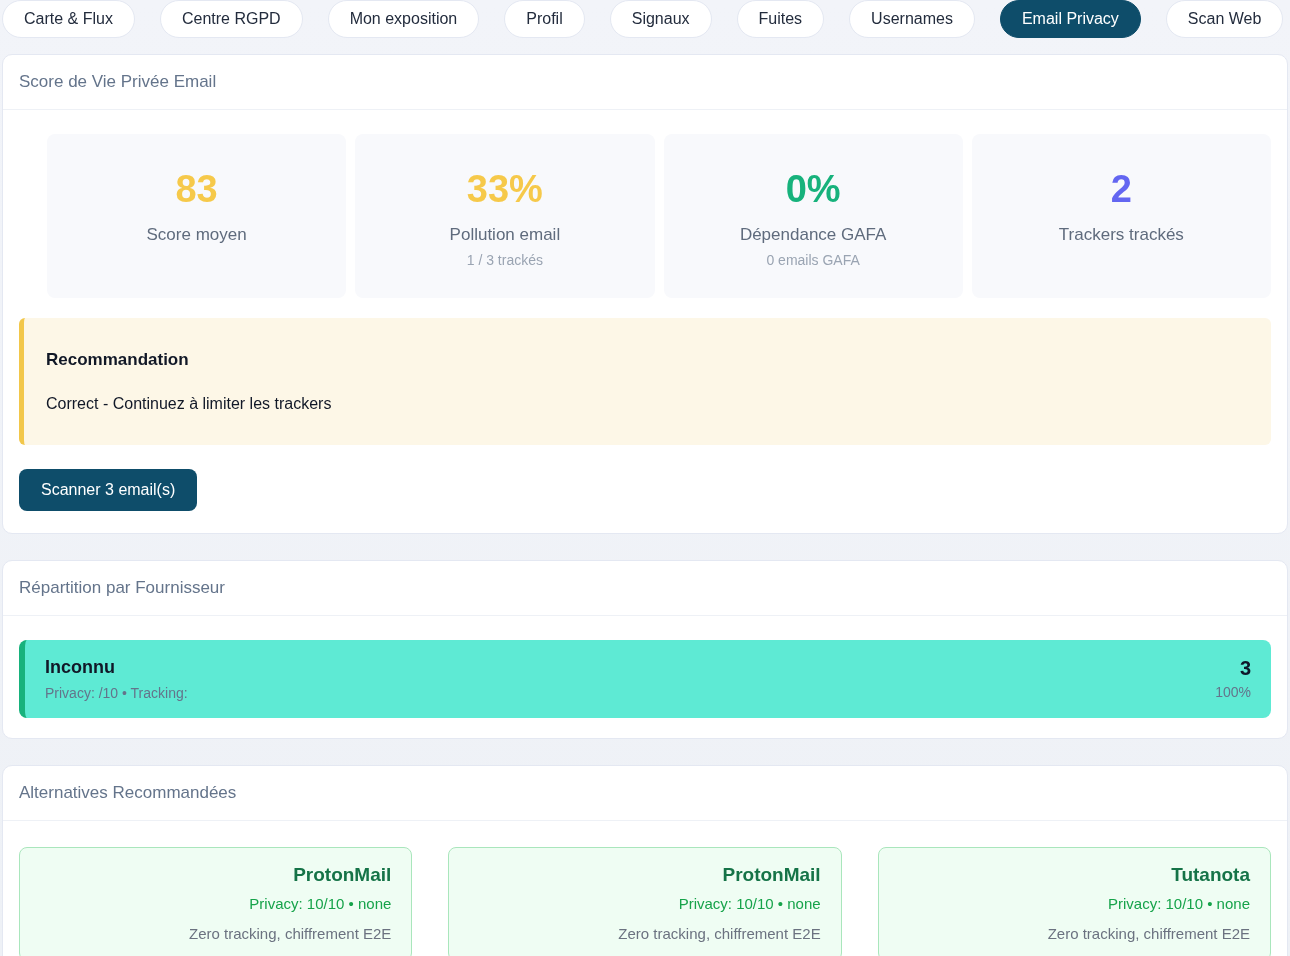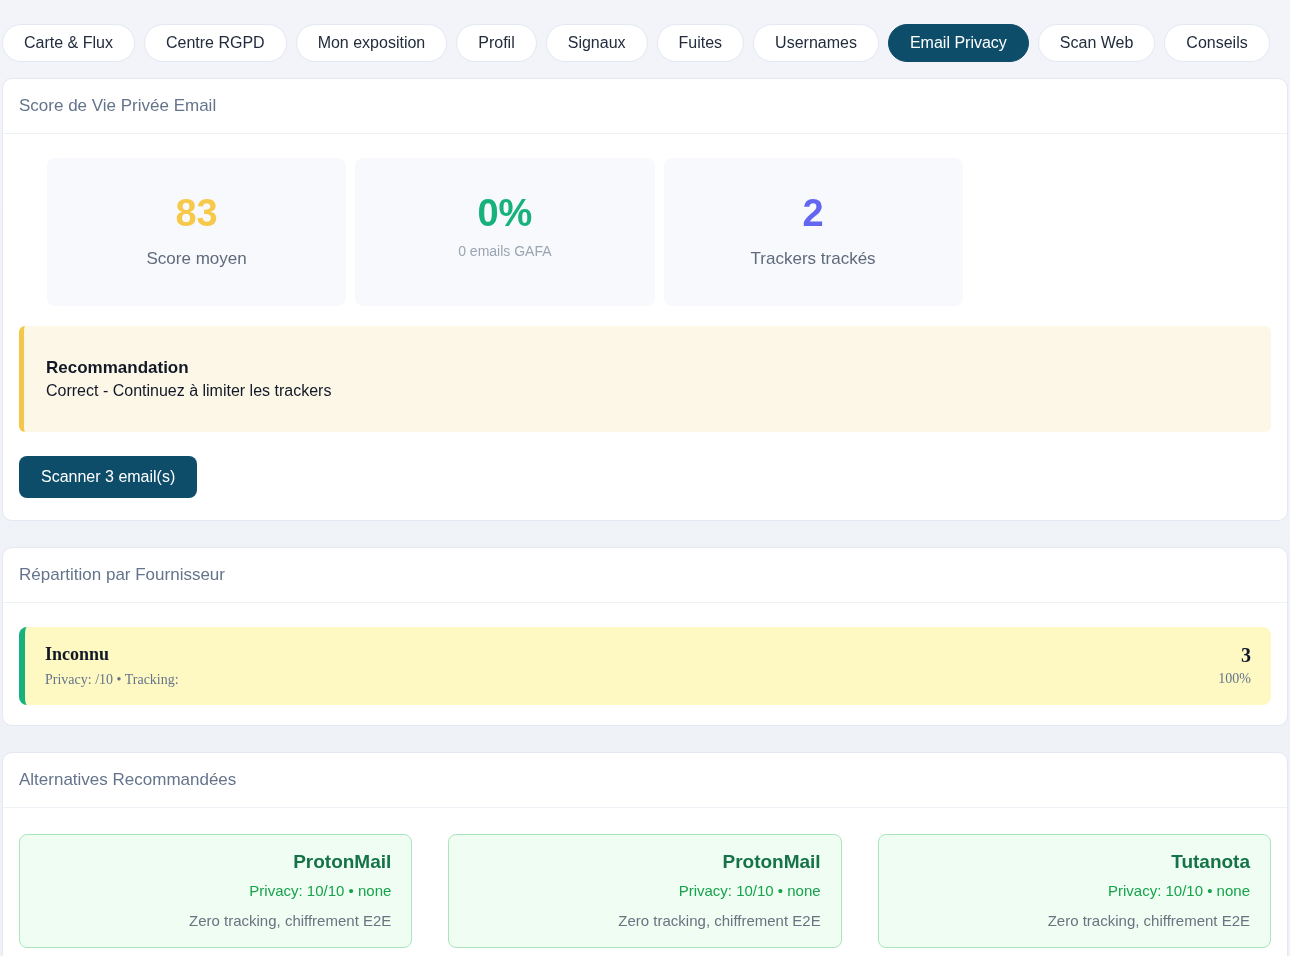--- a/index.html
+++ b/index.html
@@ -5,21 +5,21 @@
   * { box-sizing: border-box; }
   html, body { margin: 0; padding: 0; }
   body {
     width: 1290px; height: 956px; overflow: hidden;
     background: linear-gradient(180deg, #f2f4f9 0%, #eef1f6 100%);
     font-family: "Liberation Sans", sans-serif;
     color: #1f2937;
   }
 
   
-  .tabbar { display: flex; gap: 9px; padding: 24px 2px 0 2px; }
+  .tabbar { display: flex; gap: 25px; padding: 0 2px 0 2px; }
   .tab {
     background: #ffffff; border: 1px solid #e4e8f2; border-radius: 19px;
     height: 38px; line-height: 36px; padding: 0 21px;
     font-size: 16px; color: #232c3d; white-space: nowrap; cursor: pointer;
   }
   .tab.active {
     background: var(--accent-dark); border-color: var(--accent-dark); color: #ffffff;
   }
 
   
@@ -40,35 +40,35 @@
   .stat-label { font-size: 17px; color: #5f6b7d; margin-top: 13px; }
   .stat-sub { font-size: 14px; color: #9aa4b2; margin-top: 7px; }
 
   
   .recommendation {
     margin: 20px 16px 0 16px; background: var(--banner-bg);
     border-left: 5px solid var(--banner-border); border-radius: 6px;
     padding: 32px 22px;
   }
   .rec-title { font-size: 17px; font-weight: 700; color: #111827; }
-  .rec-text { font-size: 16px; color: #111827; margin-top: 4px; }
+  .rec-text { font-size: 16px; color: #111827; margin-top: 25px; }
 
   
   .scan-button {
     margin: 24px 16px 22px 16px; display: inline-block;
     background: var(--accent-dark); color: #ffffff; border: none;
     border-radius: 8px; padding: 12px 22px; font-size: 16px;
     font-family: "Liberation Sans", sans-serif; cursor: pointer;
   }
 
   
   .provider-row {
-    margin: 24px 16px 20px 16px; background: #fef9c3;
+    margin: 24px 16px 20px 16px; background: #5eead4;
     border-left: 6px solid var(--green); border-radius: 8px;
-    padding: 17px 20px; display: flex; justify-content: space-between; align-items: center; font-family: Liberation Serif, serif;
+    padding: 17px 20px; display: flex; justify-content: space-between; align-items: center;
   }
   .provider-name { font-size: 18px; font-weight: 700; color: #111827; }
   .provider-meta { font-size: 14px; color: #64748b; margin-top: 7px; }
   .provider-right { text-align: right; }
   .provider-count { font-size: 20px; font-weight: 700; color: #0f172a; }
   .provider-pct { font-size: 14px; color: #64748b; margin-top: 4px; }
 
   
   .alts { display: grid; grid-template-columns: repeat(3, 1fr); gap: 36px; padding: 26px 16px 22px 16px; text-align: right; }
   .alt-card {
@@ -98,21 +98,27 @@
 <section class="panel">
   <div class="panel-header">Score de Vie Privée Email</div>
 
   <div class="stats">
     <div class="stat">
       <div class="stat-value" style="color: rgb(246, 201, 74);">83</div>
       <div class="stat-label">Score moyen</div>
       <div class="stat-sub"></div>
     </div>
     <div class="stat">
+      <div class="stat-value" style="color: rgb(246, 201, 74);">33%</div>
+      <div class="stat-label">Pollution email</div>
+      <div class="stat-sub">1 / 3 trackés</div>
+    </div>
+    <div class="stat">
       <div class="stat-value" style="color: rgb(23, 178, 124);">0%</div>
+      <div class="stat-label">Dépendance GAFA</div>
       <div class="stat-sub">0 emails GAFA</div>
     </div>
     <div class="stat">
       <div class="stat-value" style="color: rgb(99, 102, 241);">2</div>
       <div class="stat-label">Trackers trackés</div>
       <div class="stat-sub"></div>
     </div>
   </div>
 
   <div class="recommendation">

